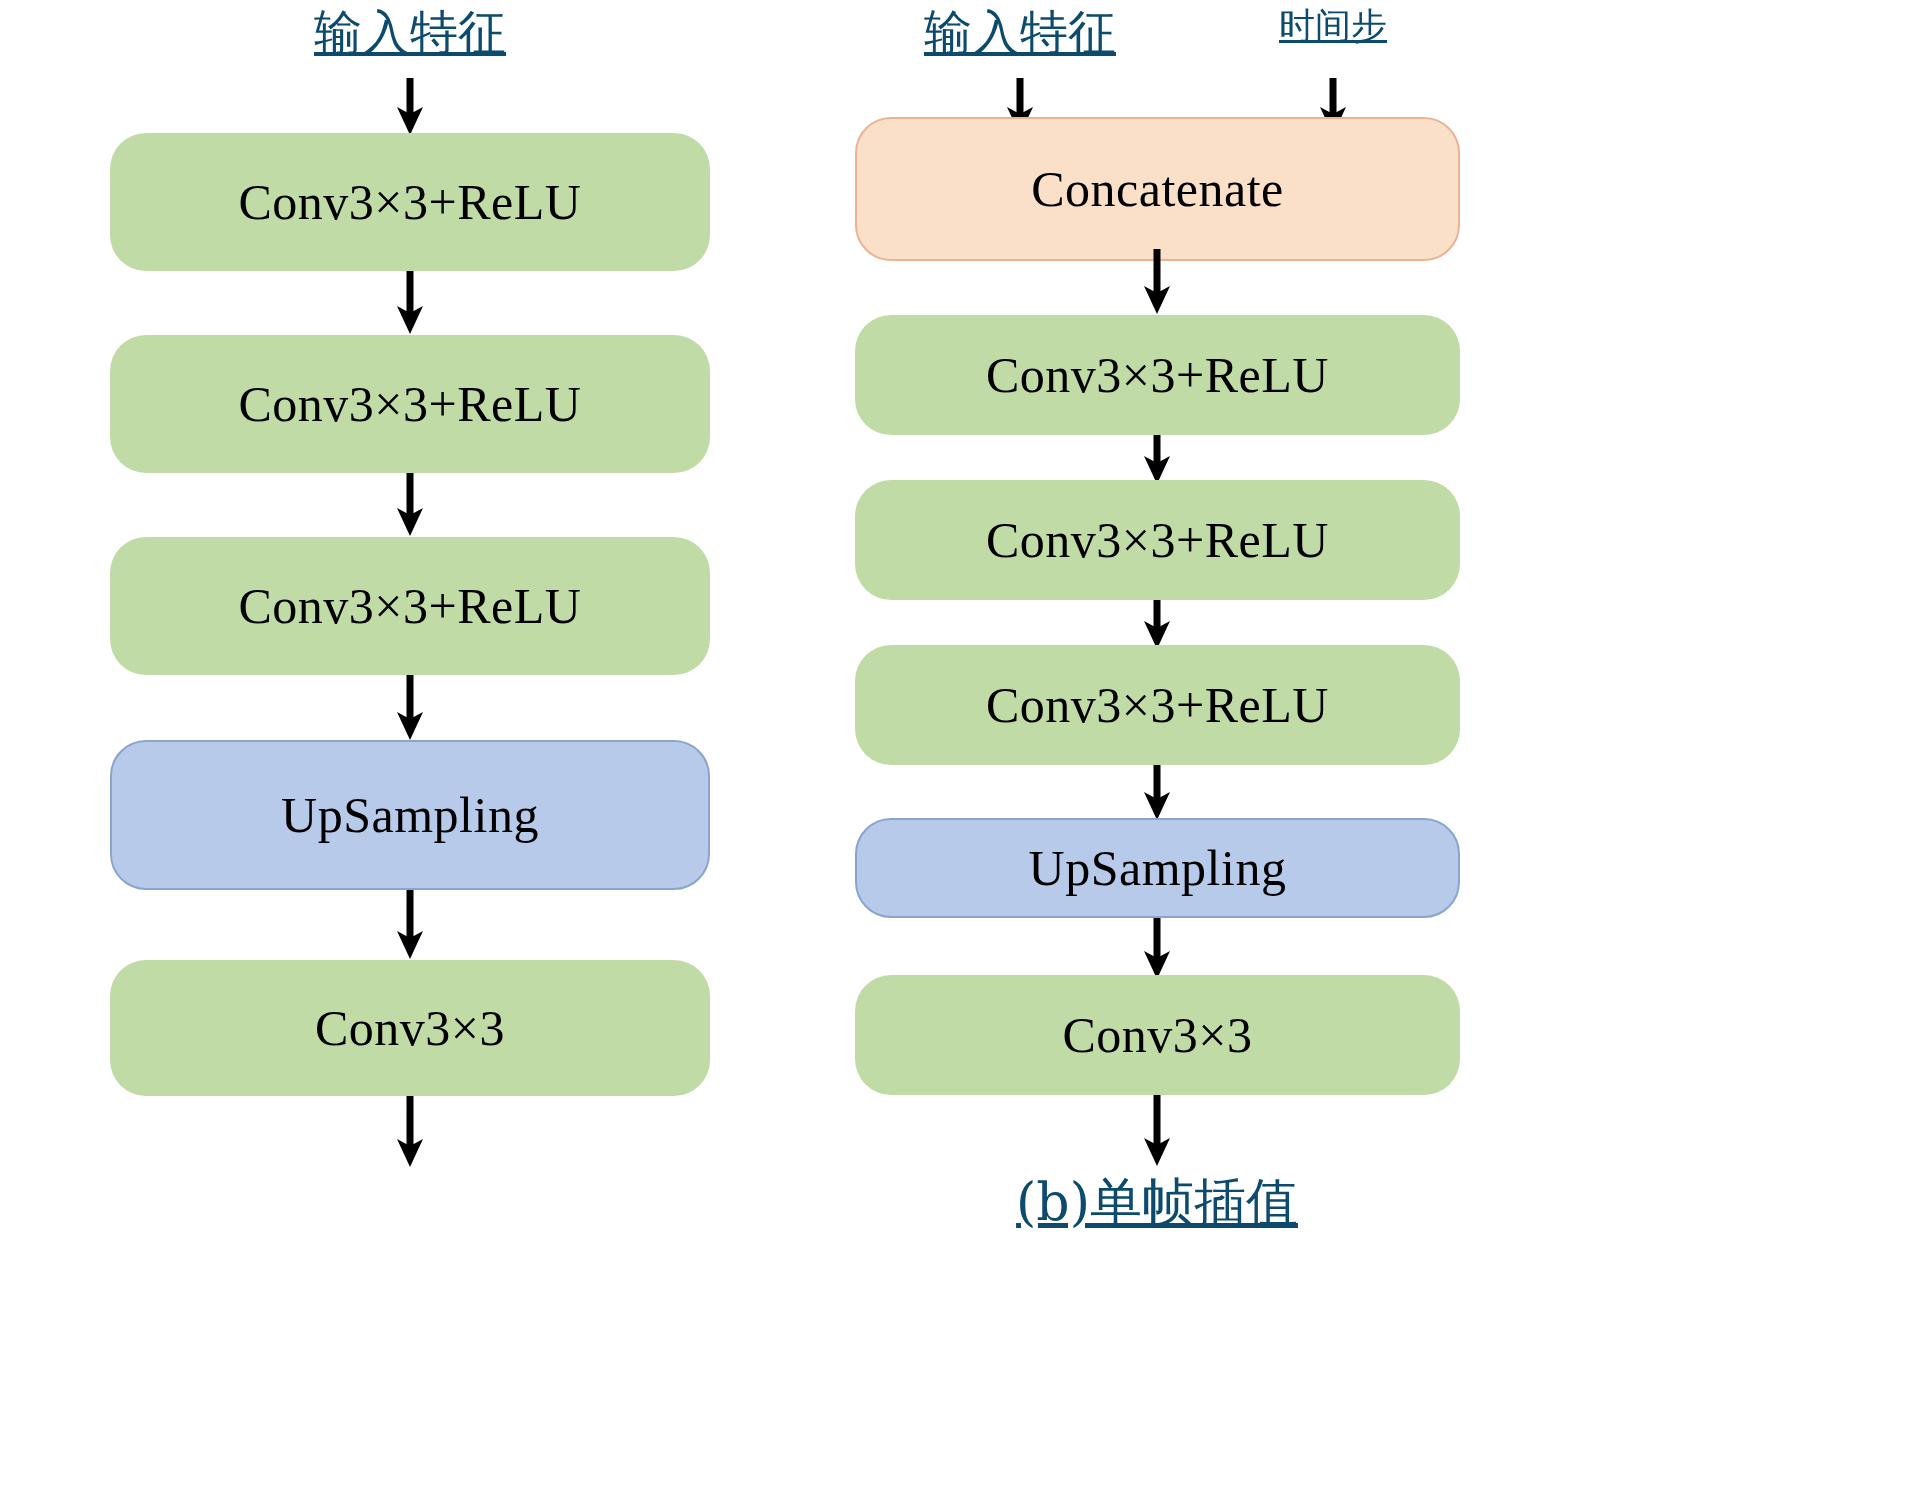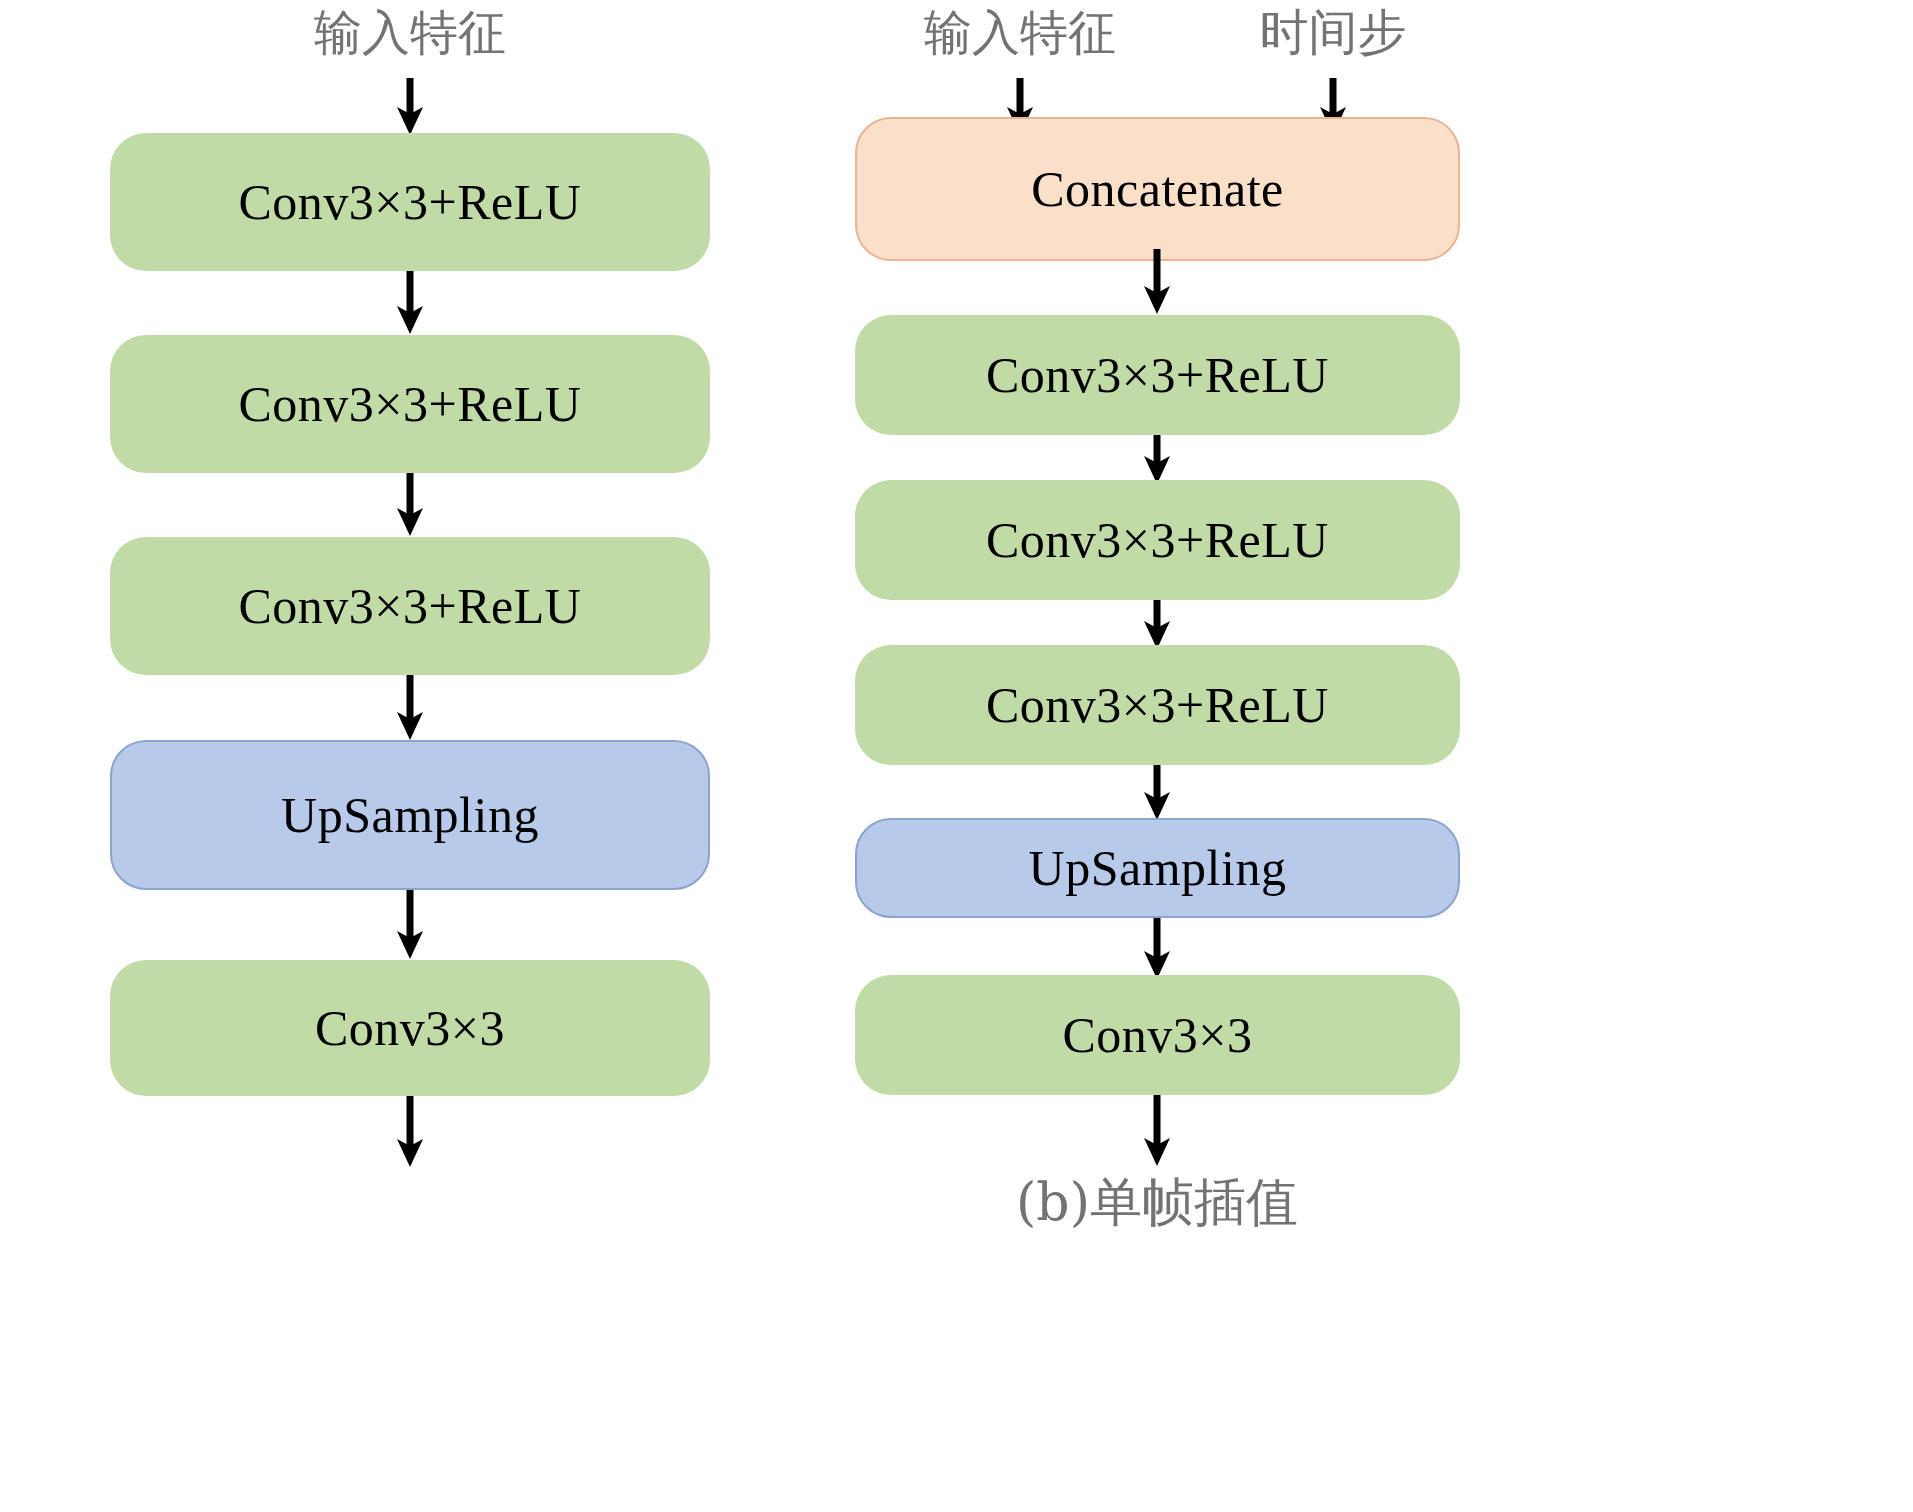--- a/index.html
+++ b/index.html
@@ -47,24 +47,25 @@
     border: 2px solid #8aa4cf;
   }
   .node.orange {
     background: #fadfc9;
     border: 2px solid #eab394;
   }
 
   
   .label {
     position: absolute;
-    color: #737373;
+    color: #0c4a6e;
     white-space: nowrap;
     line-height: 1;
     font-family: "Liberation Serif", "DejaVu Serif", serif;
+    text-decoration: underline;
   }
   .label.cn { font-family: "DejaVu Serif", "Liberation Serif", serif; }
 
   
   .arrow {
     position: absolute;
     overflow: visible;
   }
   .arrow svg { display: block; overflow: visible; }
 </style>
@@ -133,21 +134,21 @@
   <div class="arrow" style="left:393px; top:1096px; width:34px; height:72px;">
     <svg width="34" height="72" viewBox="0 0 34 72">
       <line x1="17" y1="0" x2="17" y2="52" stroke="#000" stroke-width="7"></line>
       <polygon points="17,71 4,43 17,50 30,43" fill="#000"></polygon>
     </svg>
   </div>
 
 
   <div class="label cn" style="left:1020px; top:8px; transform:translateX(-50%); font-size:48px;">输入特征</div>
 
-  <div class="label cn" style="left:1333px; top:8px; transform:translateX(-50%); font-size:49px;">时间步</div>
+  <div class="label cn" style="left:1333px; top:8px; transform:translateX(-50%); font-size:36px;">时间步</div>
 
   <div class="arrow" style="left:1003px; top:78px; width:34px; height:58px;">
     <svg width="34" height="58" viewBox="0 0 34 58">
       <line x1="17" y1="0" x2="17" y2="38" stroke="#000" stroke-width="7"></line>
       <polygon points="17,57 4,29 17,36 30,29" fill="#000"></polygon>
     </svg>
   </div>
 
   <div class="arrow" style="left:1316px; top:78px; width:34px; height:58px;">
     <svg width="34" height="58" viewBox="0 0 34 58">

